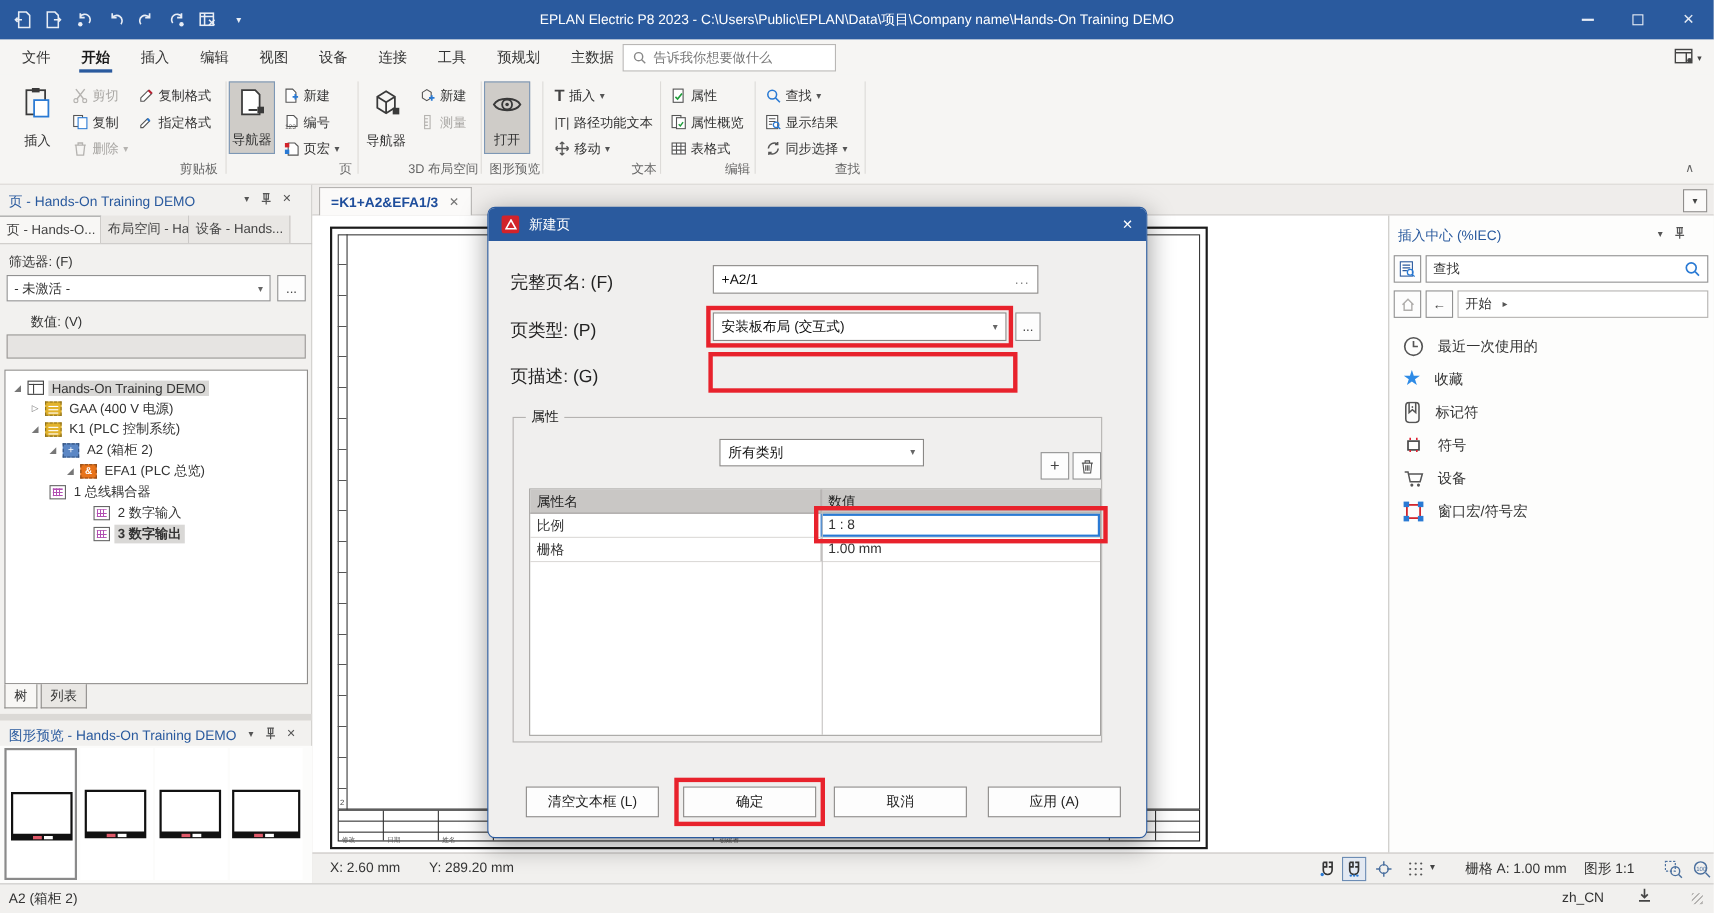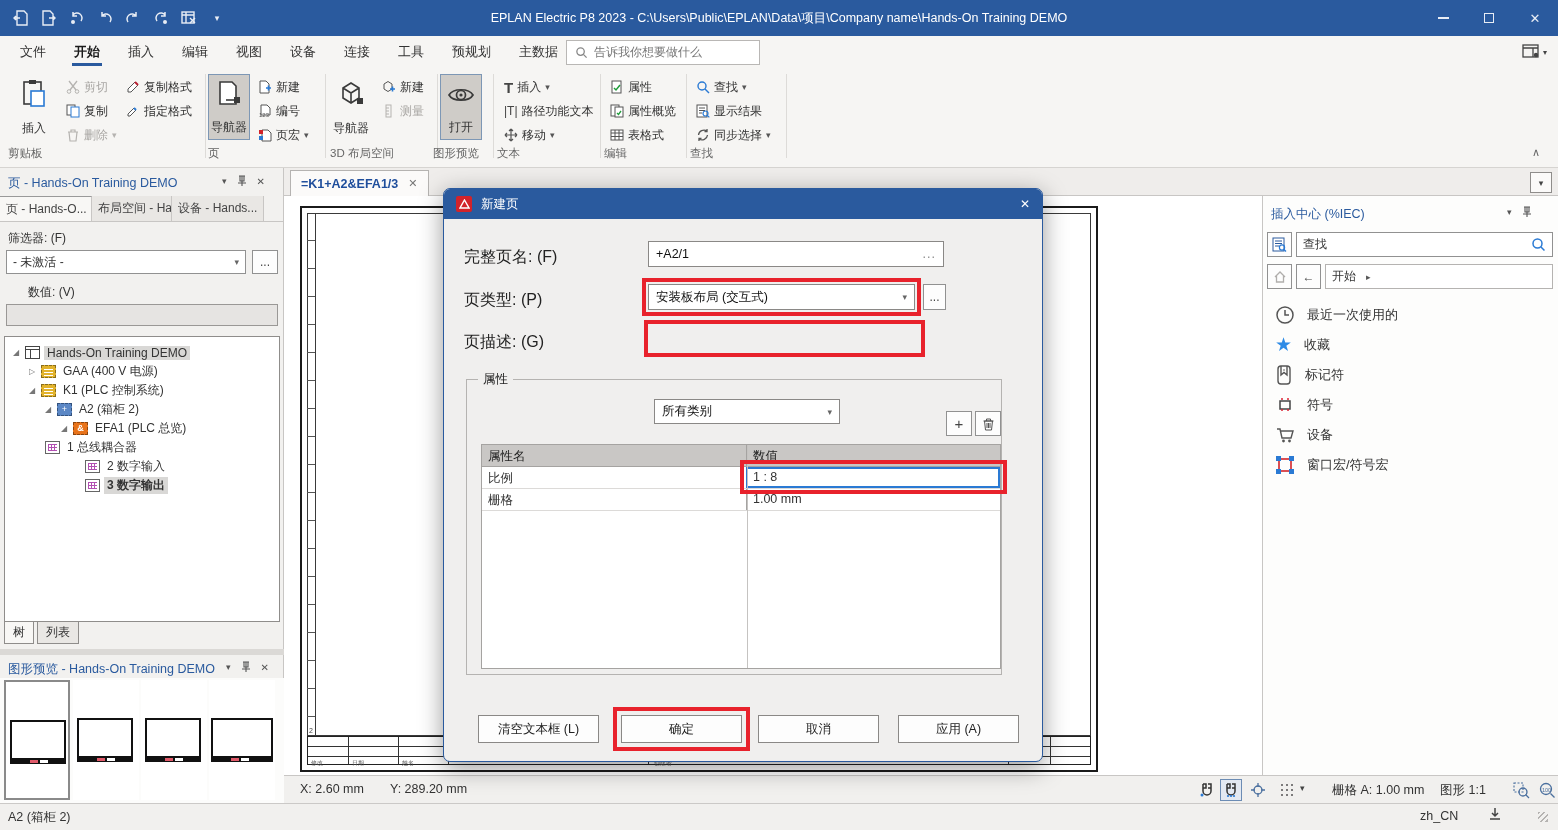--- a/index.html
+++ b/index.html
@@ -23,21 +23,21 @@
   .ribbontabs { left:0; top:36px; width:1558px; height:32px; background:#f6f5f3; display:flex; align-items:center; }
   .rtab { padding:0 14px; height:32px; display:flex; align-items:center; font-size:13px; color:#333; position:relative; }
   .rtab.active { color:#1a1a1a; font-weight:bold; }
   .rtab.active::after { content:""; position:absolute; left:12px; right:12px; bottom:2px; height:3px; background:#2a5a9e; }
   .tellme { position:absolute; left:566px; top:4px; width:194px; height:25px; background:#fff; border:1px solid #b9b7b5; display:flex; align-items:center; gap:6px; padding:0 8px; color:#777; }
   .wsicon { position:absolute; right:10px; top:3px; width:26px; height:26px; display:flex; align-items:center; color:#444; }
 
   
   .ribbon { left:0; top:68px; width:1558px; height:100px; background:#f6f5f3; border-bottom:1px solid #d6d4d1; }
   .rdiv { position:absolute; top:6px; width:1px; height:84px; background:#ddDBd8; background:#dddbd8; }
-  .rglabel { position:absolute; top:78px; font-size:11.5px; color:#666; text-align:left; }
+  .rglabel { position:absolute; top:78px; font-size:11.5px; color:#666; text-align:right; }
   .rbig { position:absolute; top:6px; width:42px; height:66px; display:flex; flex-direction:column; align-items:center; justify-content:space-between; padding:5px 0 3px; font-size:12px; color:#333; }
   .rbig.pressed { background:#cfccc8; border:1px solid #7d97b5; }
   .rsmall { position:absolute; height:22px; display:flex; align-items:center; gap:4px; font-size:12px; color:#333; white-space:nowrap; }
   .rsmall.disabled { color:#a9a7a4; }
   .chev { font-size:9px; color:#555; }
   .rsmall.disabled .chev { color:#b5b3b0; }
 
   
   .leftpanel { left:0; top:168px; width:284px; height:635px; background:#f2f1ef; border-right:1px solid #c8c6c4; }
   .ptitle { position:absolute; left:8px; font-size:12.5px; color:#2a5a9e; }

